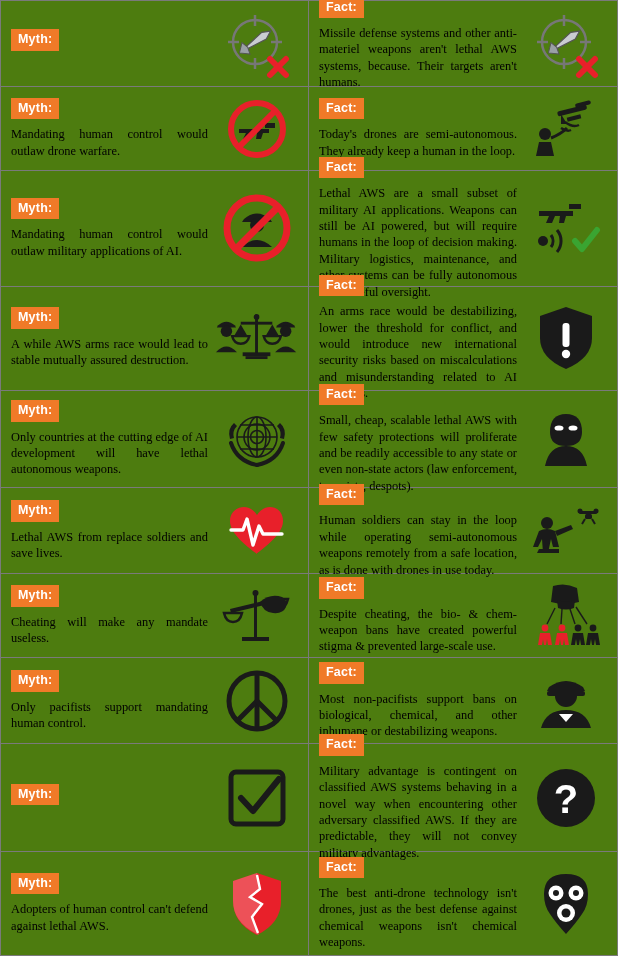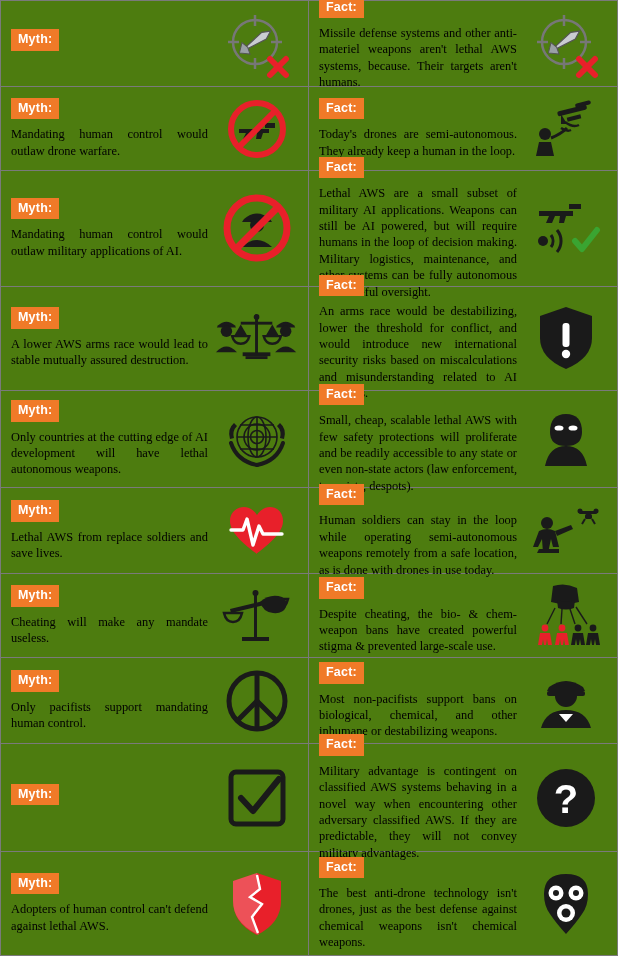--- a/index.html
+++ b/index.html
@@ -223,21 +223,21 @@
           <path d="M46 48 l7 8 l15 -19" fill="none" stroke="#3aa431" stroke-width="6" stroke-linecap="round" stroke-linejoin="round"></path>
         </svg>
       </div>
     </div>
   </div>
 
   <div class="row r3">
     <div class="cell myth">
       <div class="textcol">
         <span class="tag">Myth:</span>
-        <div class="body">A lower AWS arms race would lead to stable mutually assured destruction.</div>
+        <div class="body">A while AWS arms race would lead to stable mutually assured destruction.</div>
       </div>
       <div class="iconcol">
         <svg width="90" height="62" viewBox="0 0 90 62">
           <g fill="#1a1a1a">
             <path d="M4 18 q9 -8 18 0 l1 2 h-20 z"></path>
             <circle cx="13" cy="24" r="6"></circle>
             <path d="M2 46 q11 -12 22 0 z"></path>
             <path d="M66 18 q9 -8 18 0 l1 2 h-20 z"></path>
             <circle cx="75" cy="24" r="6"></circle>
             <path d="M64 46 q11 -12 22 0 z"></path>

